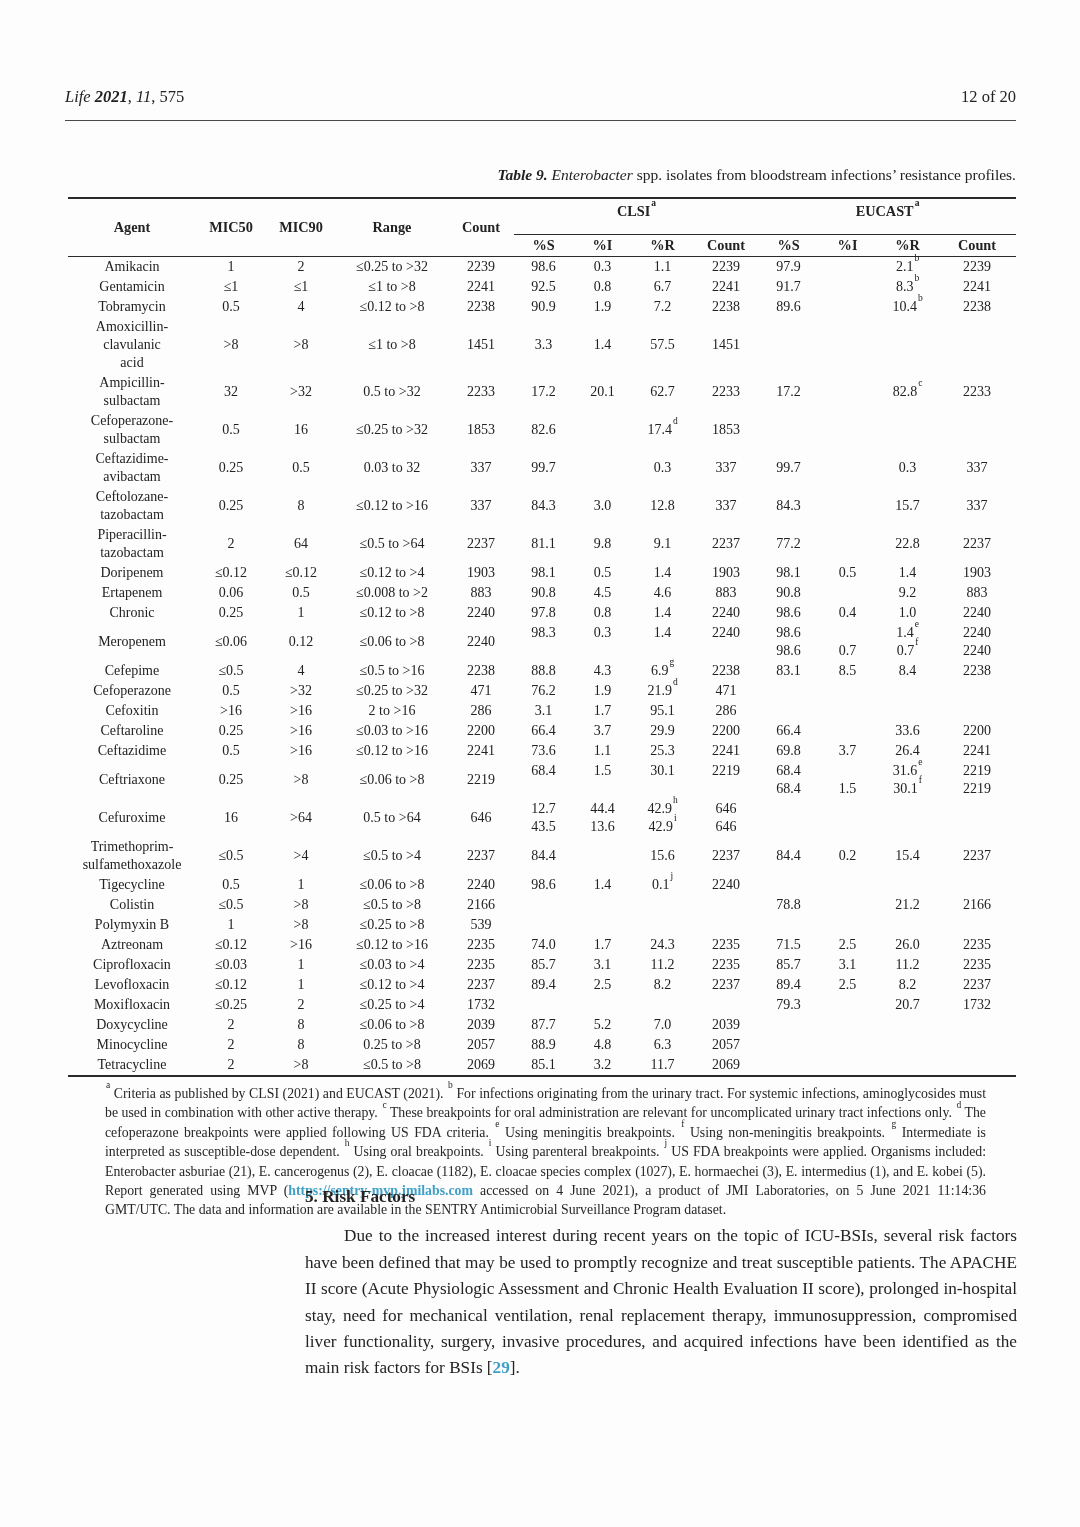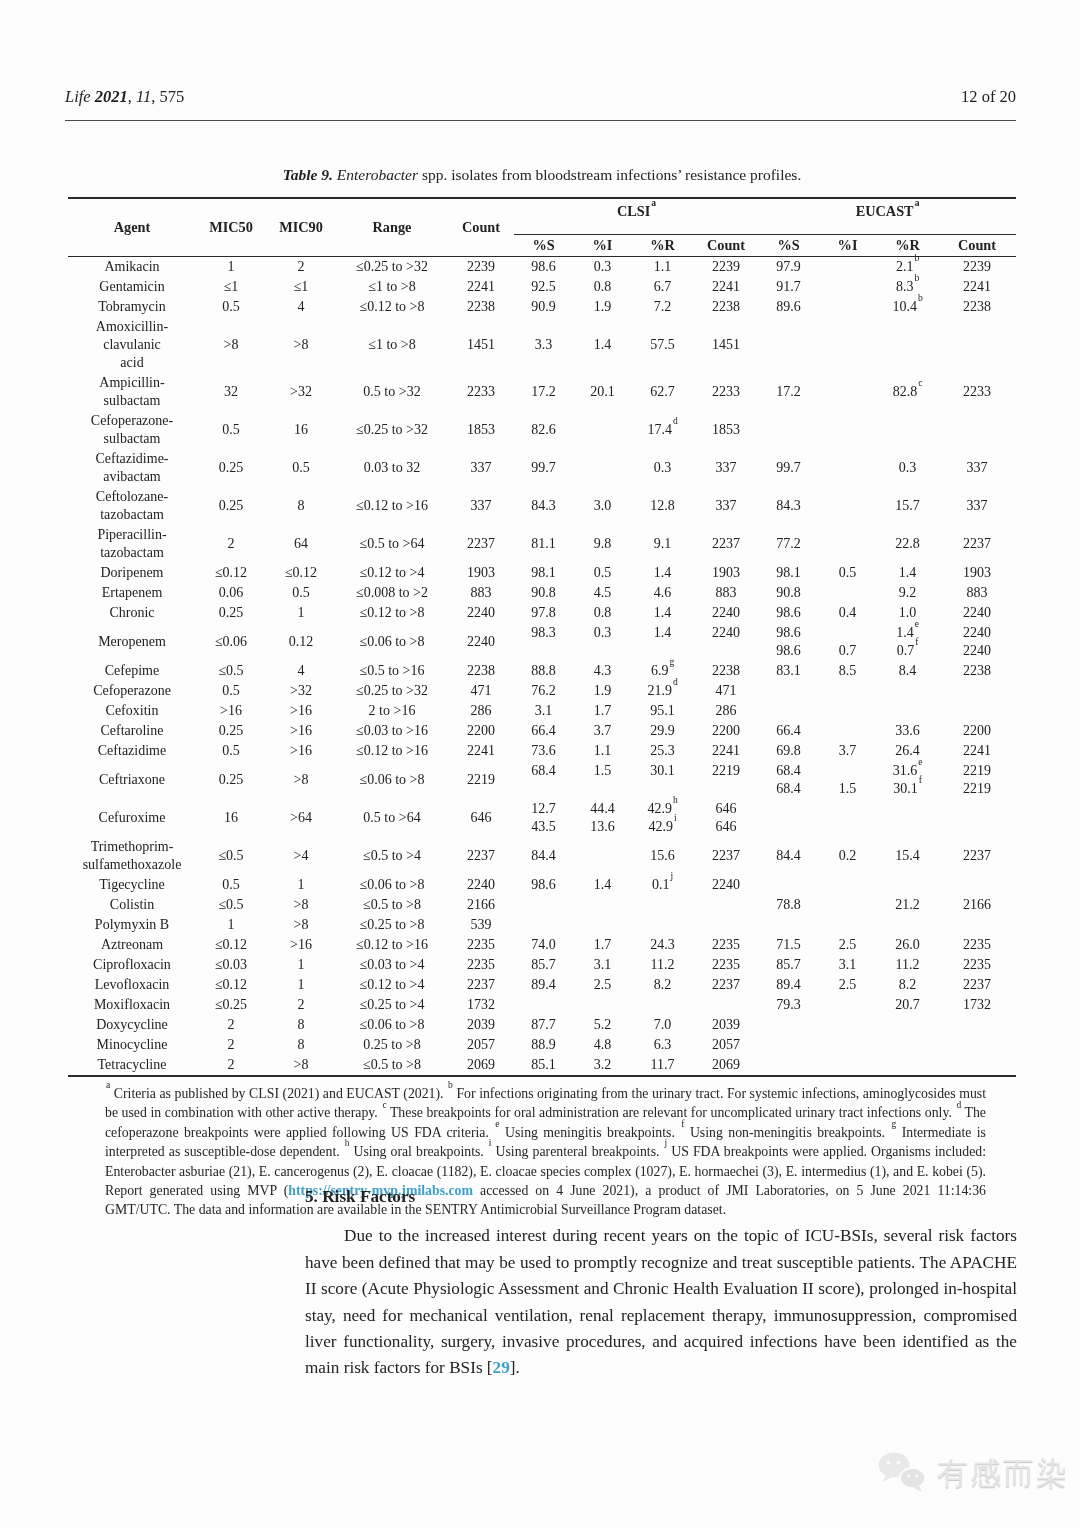--- a/index.html
+++ b/index.html
@@ -4,21 +4,21 @@
 <style>
   html,body{margin:0;padding:0;background:#ffffff;}
   .page{position:relative;width:1080px;height:1527px;background:#fdfdfd;overflow:hidden;
         color:#222;font-family:"Liberation Serif","DejaVu Serif",serif;}
   .runhead{position:absolute;top:87px;left:65px;right:64px;display:flex;
            justify-content:space-between;font-size:16.5px;}
   .headrule{position:absolute;top:120px;left:65px;right:64px;border-top:1px solid #4a4a4a;}
   .i{font-style:italic;}
   .b{font-weight:bold;font-style:italic;}
   .tablewrap{position:absolute;top:166px;left:68px;width:948px;}
-  .tbl-title{text-align:center;font-size:15.5px;margin-bottom:13px;}
+  .tbl-title{text-align:right;font-size:15.5px;margin-bottom:13px;}
   table.res{border-collapse:collapse;width:100%;table-layout:fixed;font-size:14px;
             border-top:2px solid #2a2a2a;border-bottom:2px solid #2a2a2a;}
   table.res th{font-weight:bold;font-size:14.3px;padding:2px 0;text-align:center;vertical-align:middle;}
   table.res thead tr:last-child th, table.res thead th[rowspan]{border-bottom:1px solid #2a2a2a;}
   table.res th.grp{border-bottom:1px solid #2a2a2a;padding:4px 0 14px 0;}
   table.res td{text-align:center;vertical-align:middle;line-height:18px;padding:1px 0;}
   td.agent{line-height:18px;}
   .ln{height:18px;line-height:18px;}
   sup{font-size:9.5px;line-height:0;position:relative;top:-0.45em;margin-left:1px;}
   .fnotes{margin-top:7px;padding:0 30px 0 37px;font-size:13.8px;line-height:19.4px;
@@ -1074,29 +1074,14 @@
     </table>
 
     <div class="fnotes"><sup>a</sup><span> Criteria as published by CLSI (2021) and EUCAST (2021). </span><sup>b</sup><span> For infections originating from the urinary tract. For systemic infections, aminoglycosides must be used in combination with other active therapy. </span><sup>c</sup><span> These breakpoints for oral administration are relevant for uncomplicated urinary tract infections only. </span><sup>d</sup><span> The cefoperazone breakpoints were applied following US FDA criteria. </span><sup>e</sup><span> Using meningitis breakpoints. </span><sup>f</sup><span> Using non-meningitis breakpoints. </span><sup>g</sup><span> Intermediate is interpreted as susceptible-dose dependent. </span><sup>h</sup><span> Using oral breakpoints. </span><sup>i</sup><span> Using parenteral breakpoints. </span><sup>j</sup><span> US FDA breakpoints were applied. Organisms included: Enterobacter asburiae (21), E. cancerogenus (2), E. cloacae (1182), E. cloacae species complex (1027), E. hormaechei (3), E. intermedius (1), and E. kobei (5). Report generated using MVP (</span><a class="link" style="color: rgb(65, 160, 198);">https://sentry-mvp.jmilabs.com</a><span> accessed on 4 June 2021), a product of JMI Laboratories, on 5 June 2021 11:14:36 GMT/UTC. The data and information are available in the SENTRY Antimicrobial Surveillance Program dataset.</span></div>
   </div>
 
   <div class="section">
     <p class="sec-head">5. Risk Factors</p>
     <p class="bodypara"><span>Due to the increased interest during recent years on the topic of ICU-BSIs, several risk factors have been defined that may be used to promptly recognize and treat susceptible patients. The APACHE II score (Acute Physiologic Assessment and Chronic Health Evaluation II score), prolonged in-hospital stay, need for mechanical ventilation, renal replacement therapy, immunosuppression, compromised liver functionality, surgery, invasive procedures, and acquired infections have been identified as the main risk factors for BSIs [</span><a class="cite" style="color: rgb(65, 160, 198);">29</a><span>].</span></p>
   </div>
 
-  <div class="watermark">
-    <span>
-      <svg width="54" height="44" viewBox="0 0 54 44" aria-hidden="true">
-        <ellipse cx="18" cy="15" rx="15.5" ry="12.5" fill="#e9e9e9"></ellipse>
-        <path d="M10 25 L7 32 L16 27 Z" fill="#e9e9e9"></path>
-        <circle cx="12.5" cy="12.5" r="1.8" fill="#fdfdfd"></circle>
-        <circle cx="22.5" cy="12.5" r="1.8" fill="#fdfdfd"></circle>
-        <ellipse cx="36.5" cy="28" rx="12.5" ry="10" fill="#e4e4e4" stroke="#fdfdfd" stroke-width="1.5"></ellipse>
-        <path d="M43 36 L46 42 L38 38 Z" fill="#e4e4e4"></path>
-        <circle cx="32.5" cy="26" r="1.6" fill="#fdfdfd"></circle>
-        <circle cx="40.5" cy="26" r="1.6" fill="#fdfdfd"></circle>
-      </svg>
-    </span>
-    <span class="wm-text">有感而染</span>
-  </div>
 
 </div>
 
 </body></html>

